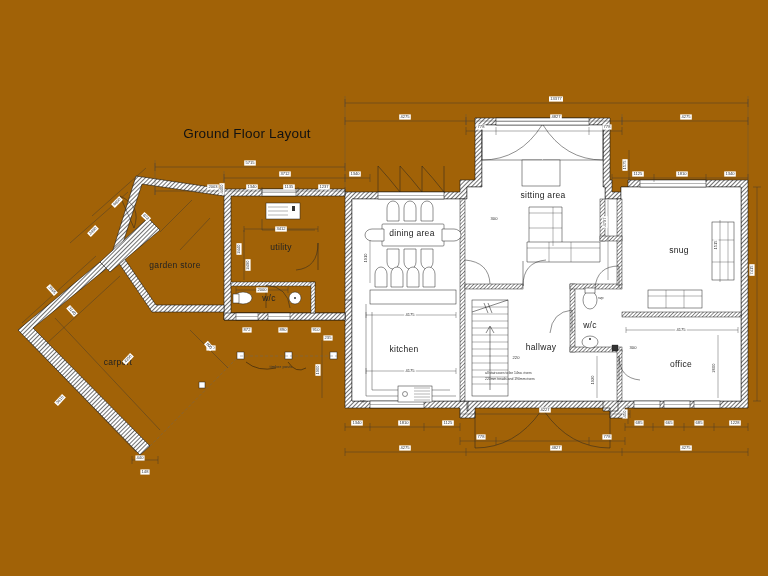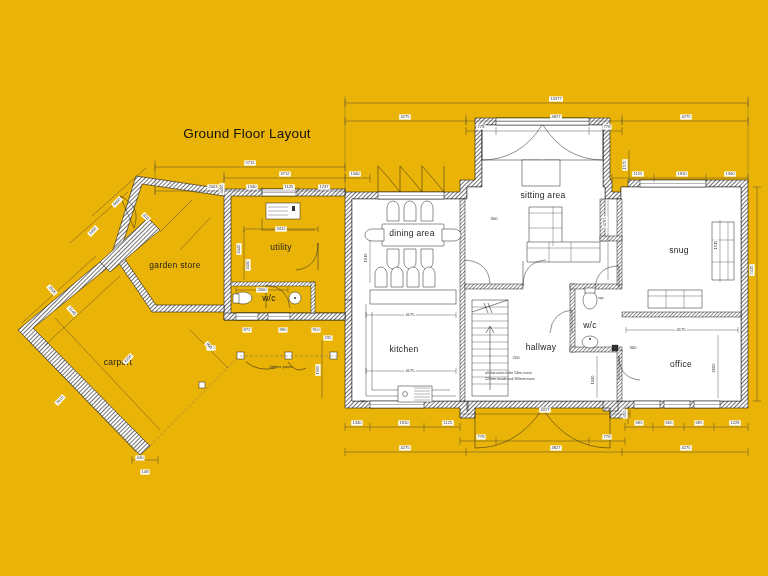--- a/index.html
+++ b/index.html
@@ -1,19 +1,19 @@
 <!DOCTYPE html>
 <html><head>
 <meta charset="utf-8">
 <title>Ground Floor Layout</title>
 <style>
   html,body{margin:0;padding:0;background:#ffffff;}
   body{width:768px;height:576px;overflow:hidden;
        font-family:"Liberation Sans","DejaVu Sans",sans-serif;color:#1a1a1a;}
-  #plan-root{position:relative;width:768px;height:576px;background:#eab308;}
+  #plan-root{position:relative;width:768px;height:576px;background:#a16207;}
   svg#plan-svg{position:absolute;left:0;top:0;width:768px;height:576px;display:block;}
 
   .room-label{font-family:"Liberation Sans",sans-serif;font-size:8.5px;fill:#222;
               text-anchor:middle;dominant-baseline:middle;letter-spacing:.3px;}
   .title-text{font-family:"Liberation Sans",sans-serif;font-size:13.5px;fill:#111;
               text-anchor:middle;letter-spacing:.2px;}
   .dim-text{font-family:"Liberation Sans",sans-serif;font-size:4.1px;fill:#333;
             text-anchor:middle;dominant-baseline:middle;}
   .note-text{font-family:"Liberation Sans",sans-serif;font-size:3.4px;fill:#333;}
   .note-text2{font-family:"Liberation Sans",sans-serif;font-size:4.2px;fill:#333;

